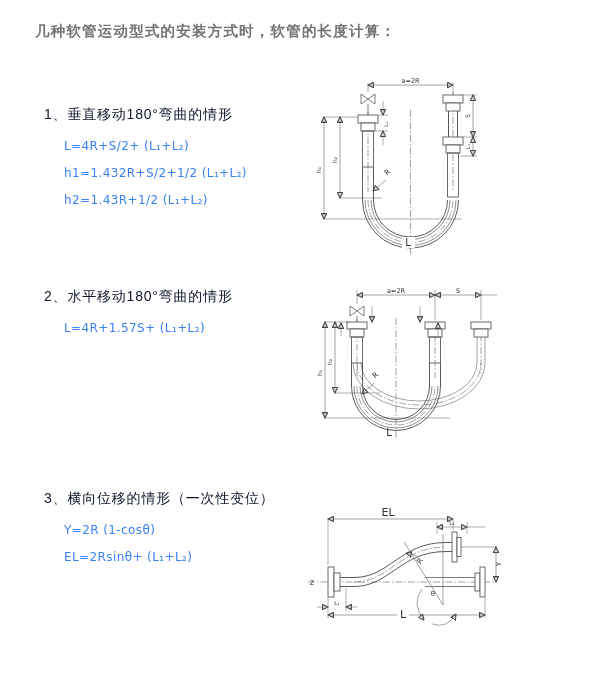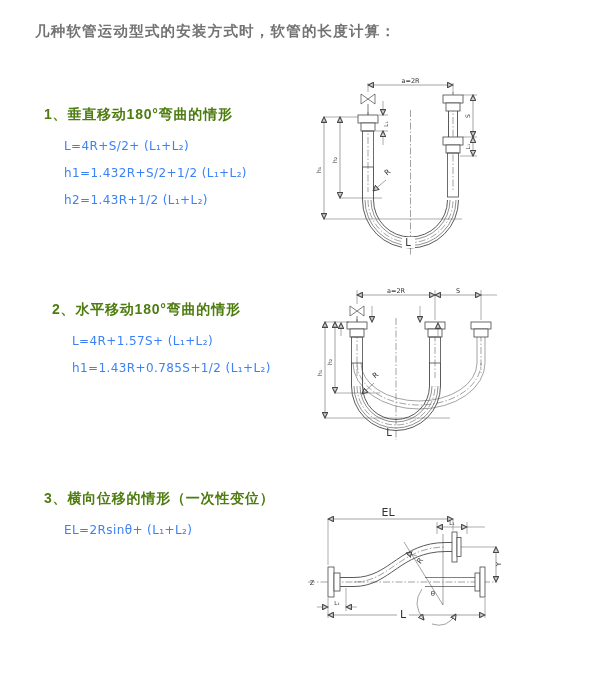--- a/index.html
+++ b/index.html
@@ -1,21 +1,21 @@
 <!DOCTYPE html>
 <html><head>
 <meta charset="utf-8">
 <style>
   html,body{margin:0;padding:0;}
   body{width:600px;height:675px;position:relative;background:#fff;overflow:hidden;
        font-family:"Liberation Sans",sans-serif;color:#262626;}
   .title{position:absolute;left:35px;top:22px;font-size:14.5px;letter-spacing:1.2px;
          color:#737373;font-weight:600;}
   .section{position:absolute;left:44px;}
-  .heading{font-size:14px;letter-spacing:0.8px;color:#4d7c0f;font-weight:700;margin:0 0 9px 0;}
+  .heading{font-size:14px;letter-spacing:0.8px;color:#0f172a;font-weight:400;margin:0 0 9px 0;}
   .formula{font-family:"DejaVu Sans",sans-serif;font-size:12px;color:#3b82f6;
            margin:0 0 0 20px;line-height:27px;letter-spacing:0.4px;white-space:pre;}
   svg{position:absolute;}
   svg line,svg path,svg rect,svg polyline{stroke:#474747;fill:none;}
   .w9{stroke-width:0.9;} .w7{stroke-width:0.7;} .w6{stroke-width:0.6;} .w5{stroke-width:0.5;} .w4{stroke-width:0.45;}
   .cl{stroke-width:0.5;stroke-dasharray:7 2 1.5 2;}
   .fw{fill:#ffffff;stroke-width:0.8;}
   .mask{fill:#ffffff;stroke:none;}
   svg text{fill:#333;stroke:none;font-family:"DejaVu Sans",sans-serif;}
 </style>
@@ -24,28 +24,28 @@
 
 <div class="title">几种软管运动型式的安装方式时，软管的长度计算：</div>
 
 <div class="section" style="top:106px;">
   <p class="heading">1、垂直移动180°弯曲的情形</p>
   <p class="formula">L=4R+S/2+ (L₁+L₂)</p>
   <p class="formula">h1=1.432R+S/2+1/2 (L₁+L₂)</p>
   <p class="formula">h2=1.43R+1/2 (L₁+L₂)</p>
 </div>
 
-<div class="section" style="top:301px;margin-left:8px;">
+<div class="section" style="top:288px;">
   <p class="heading">2、水平移动180°弯曲的情形</p>
   <p class="formula">L=4R+1.57S+ (L₁+L₂)</p>
-  <p class="formula">h1=1.43R+0.785S+1/2 (L₁+L₂)</p>
 </div>
 
 <div class="section" style="top:490px;">
   <p class="heading">3、横向位移的情形（一次性变位）</p>
+  <p class="formula">Y=2R (1-cosθ)</p>
   <p class="formula">EL=2Rsinθ+ (L₁+L₂)</p>
 </div>
 
 <svg style="left:310px;top:70px;" width="200" height="188" viewBox="0 0 200 188">
   <defs>
     <marker id="m1" viewBox="0 0 6 6" markerUnits="userSpaceOnUse" markerWidth="6.5" markerHeight="6.5" refX="5.5" refY="3" orient="auto-start-reverse">
       <path d="M0.5,0.6 L5.5,3 L0.5,5.4 Z" fill="#474747" stroke="none"></path>
     </marker>
     <pattern id="p1" width="3.4" height="3.4" patternUnits="userSpaceOnUse">
       <path d="M0,3.4 L3.4,0 M0,0 L3.4,3.4" stroke="#6a6a6a" stroke-width="0.45"></path>

